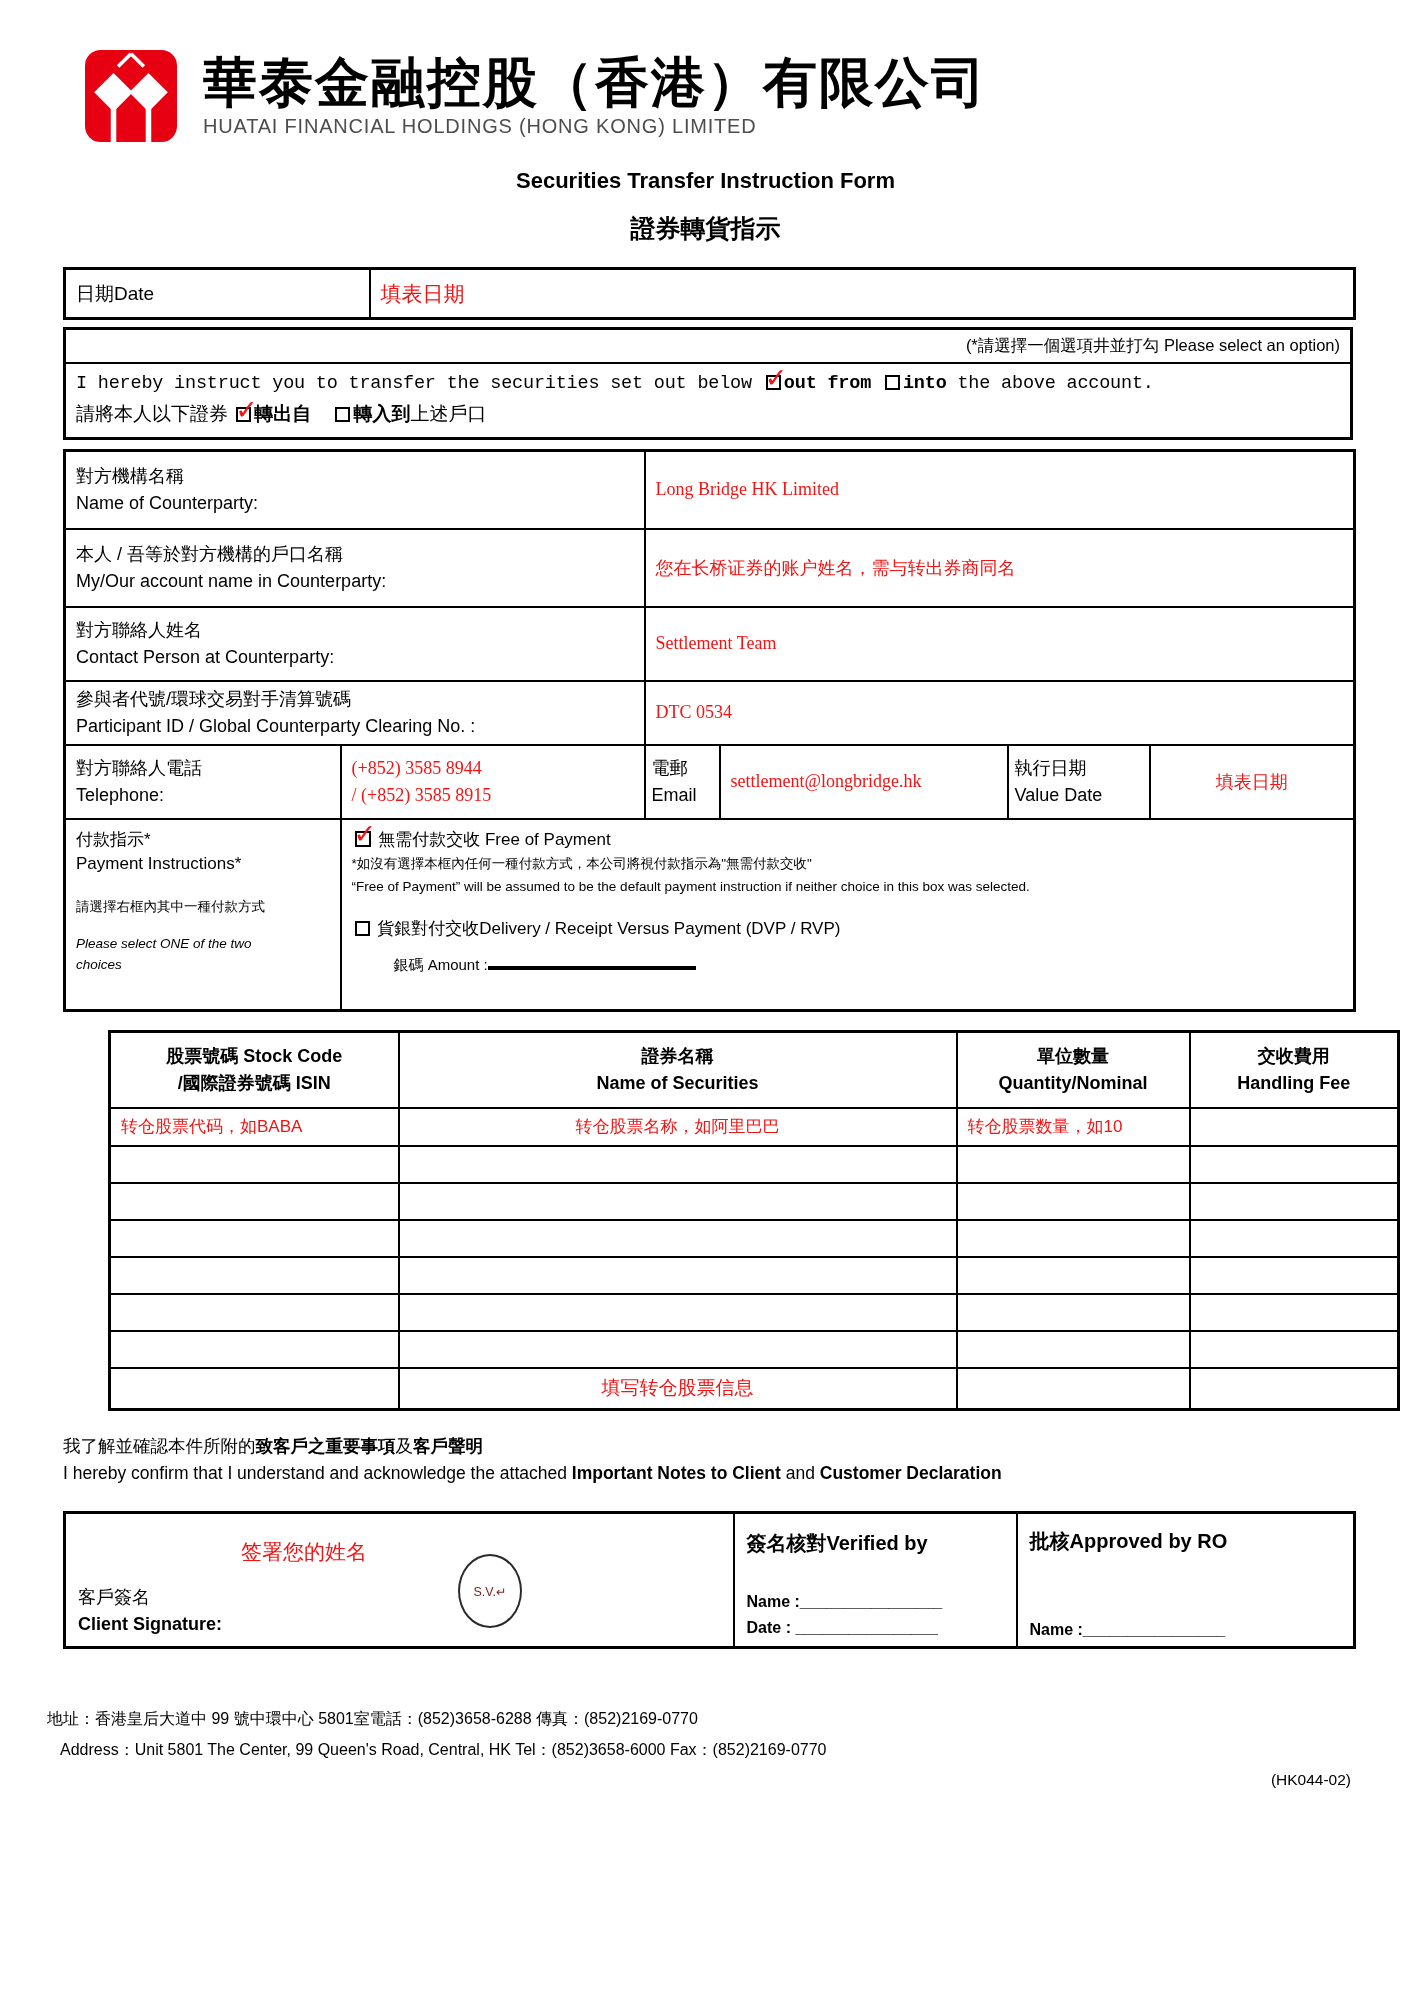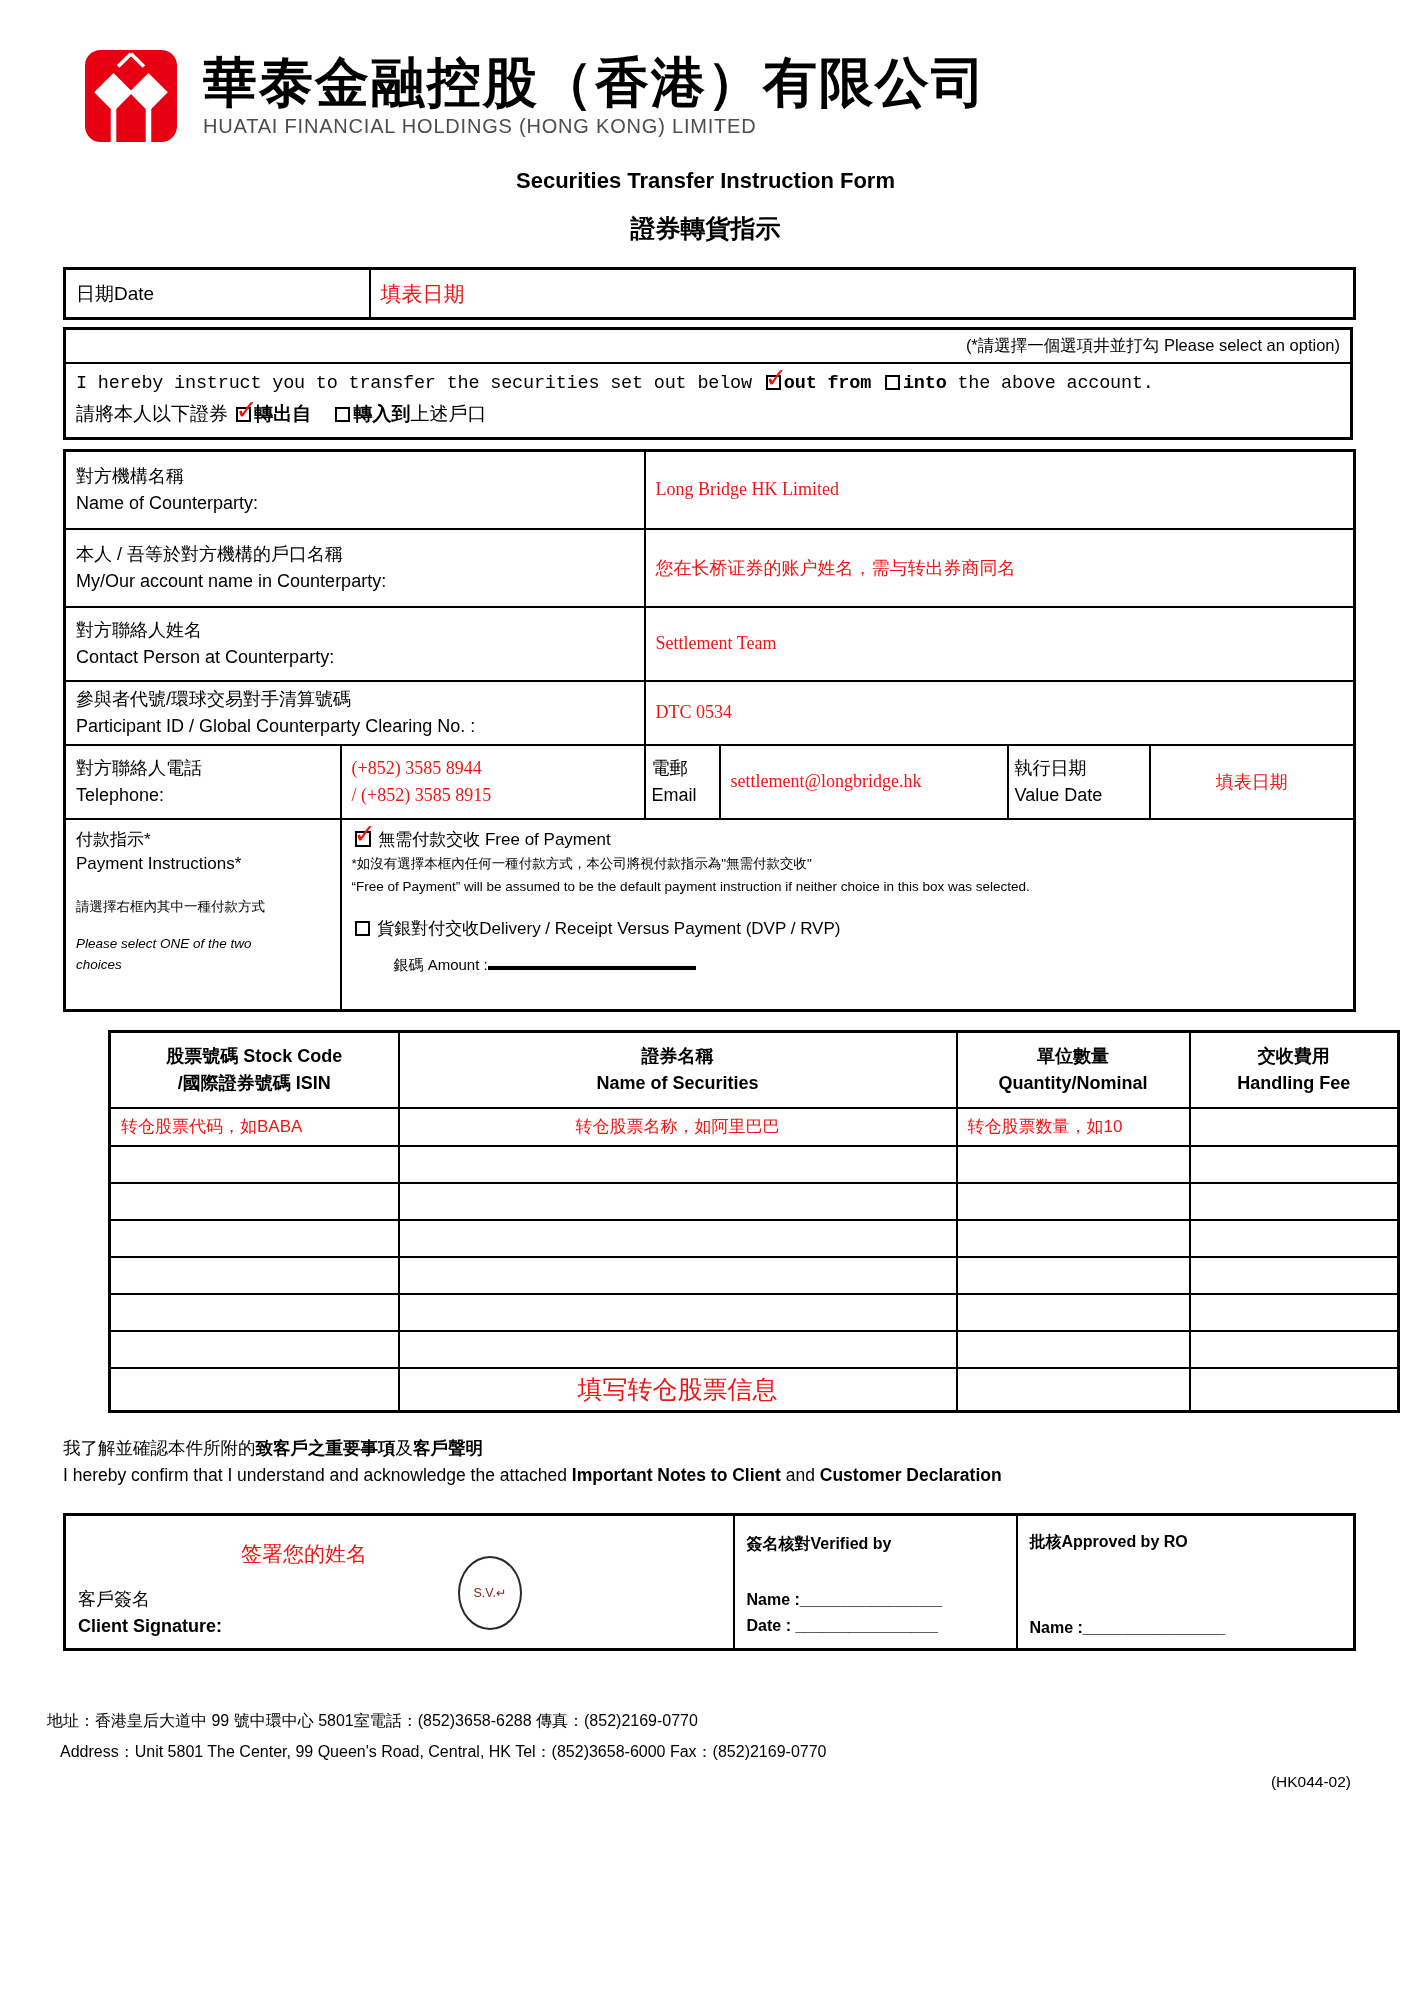--- a/index.html
+++ b/index.html
@@ -74,34 +74,34 @@
   .pay-note{font-size:13.5px;line-height:1.5;margin-top:3px;}
   .dvp-line{margin-top:20px;font-size:17px;}
   .amount-line{margin:16px 0 4px 42px;font-size:15px;}
   .amount-bar{display:inline-block;width:208px;border-bottom:4px solid #000;height:12px;}
 
   
   .stock-table{margin-top:18px;margin-left:45px;}
   .stock-table th{font-size:18px;font-weight:700;line-height:1.5;height:76px;text-align:center;padding:2px 4px;}
   .stock-hint-row td{height:38px;font-size:17px;padding:1px 2px;}
   .stock-empty-row td{height:37px;}
-  .stock-footer-row td{height:42px;font-size:25px;font-family:Liberation Serif, serif;}
+  .stock-footer-row td{height:42px;font-size:19px;font-family:Liberation Serif, serif;}
 
   
   .confirm{margin-top:22px;font-size:17.5px;line-height:1.55;}
 
   
   .sig-table{margin-top:24px;}
   .sig-table td{vertical-align:top;}
   .sig-client-cell{position:relative;height:135px;}
   .sig-client-labels{position:absolute;left:12px;bottom:8px;font-size:18px;line-height:1.5;}
   .sig-hint{position:absolute;left:175px;top:24px;font-size:21px;}
   .sig-stamp{position:absolute;left:392px;top:40px;width:64px;height:74px;border:2px solid #2a2a2a;border-radius:50%;
     display:flex;align-items:center;justify-content:center;font-size:12.5px;color:#7f1d1d;}
-  .sig-head{font-size:16px;font-weight:700;padding:6px 2px 0 2px;}
+  .sig-head{font-size:20px;font-weight:700;padding:6px 2px 0 2px;}
   .sig-name{font-size:16px;font-weight:700;margin-top:36px;padding-left:2px;}
   .sig-date{font-size:16px;font-weight:700;margin-top:8px;padding-left:2px;}
   .sig-name-ro{font-size:16px;font-weight:700;margin-top:66px;padding-left:2px;}
 
   
   .footer{margin:60px 0 0 47px;width:1306px;font-size:16px;}
   .footer-en{margin-top:10px;margin-left:13px;}
   .form-code{text-align:right;font-size:15.5px;margin-top:10px;padding-right:2px;}
 </style>
 </head>

